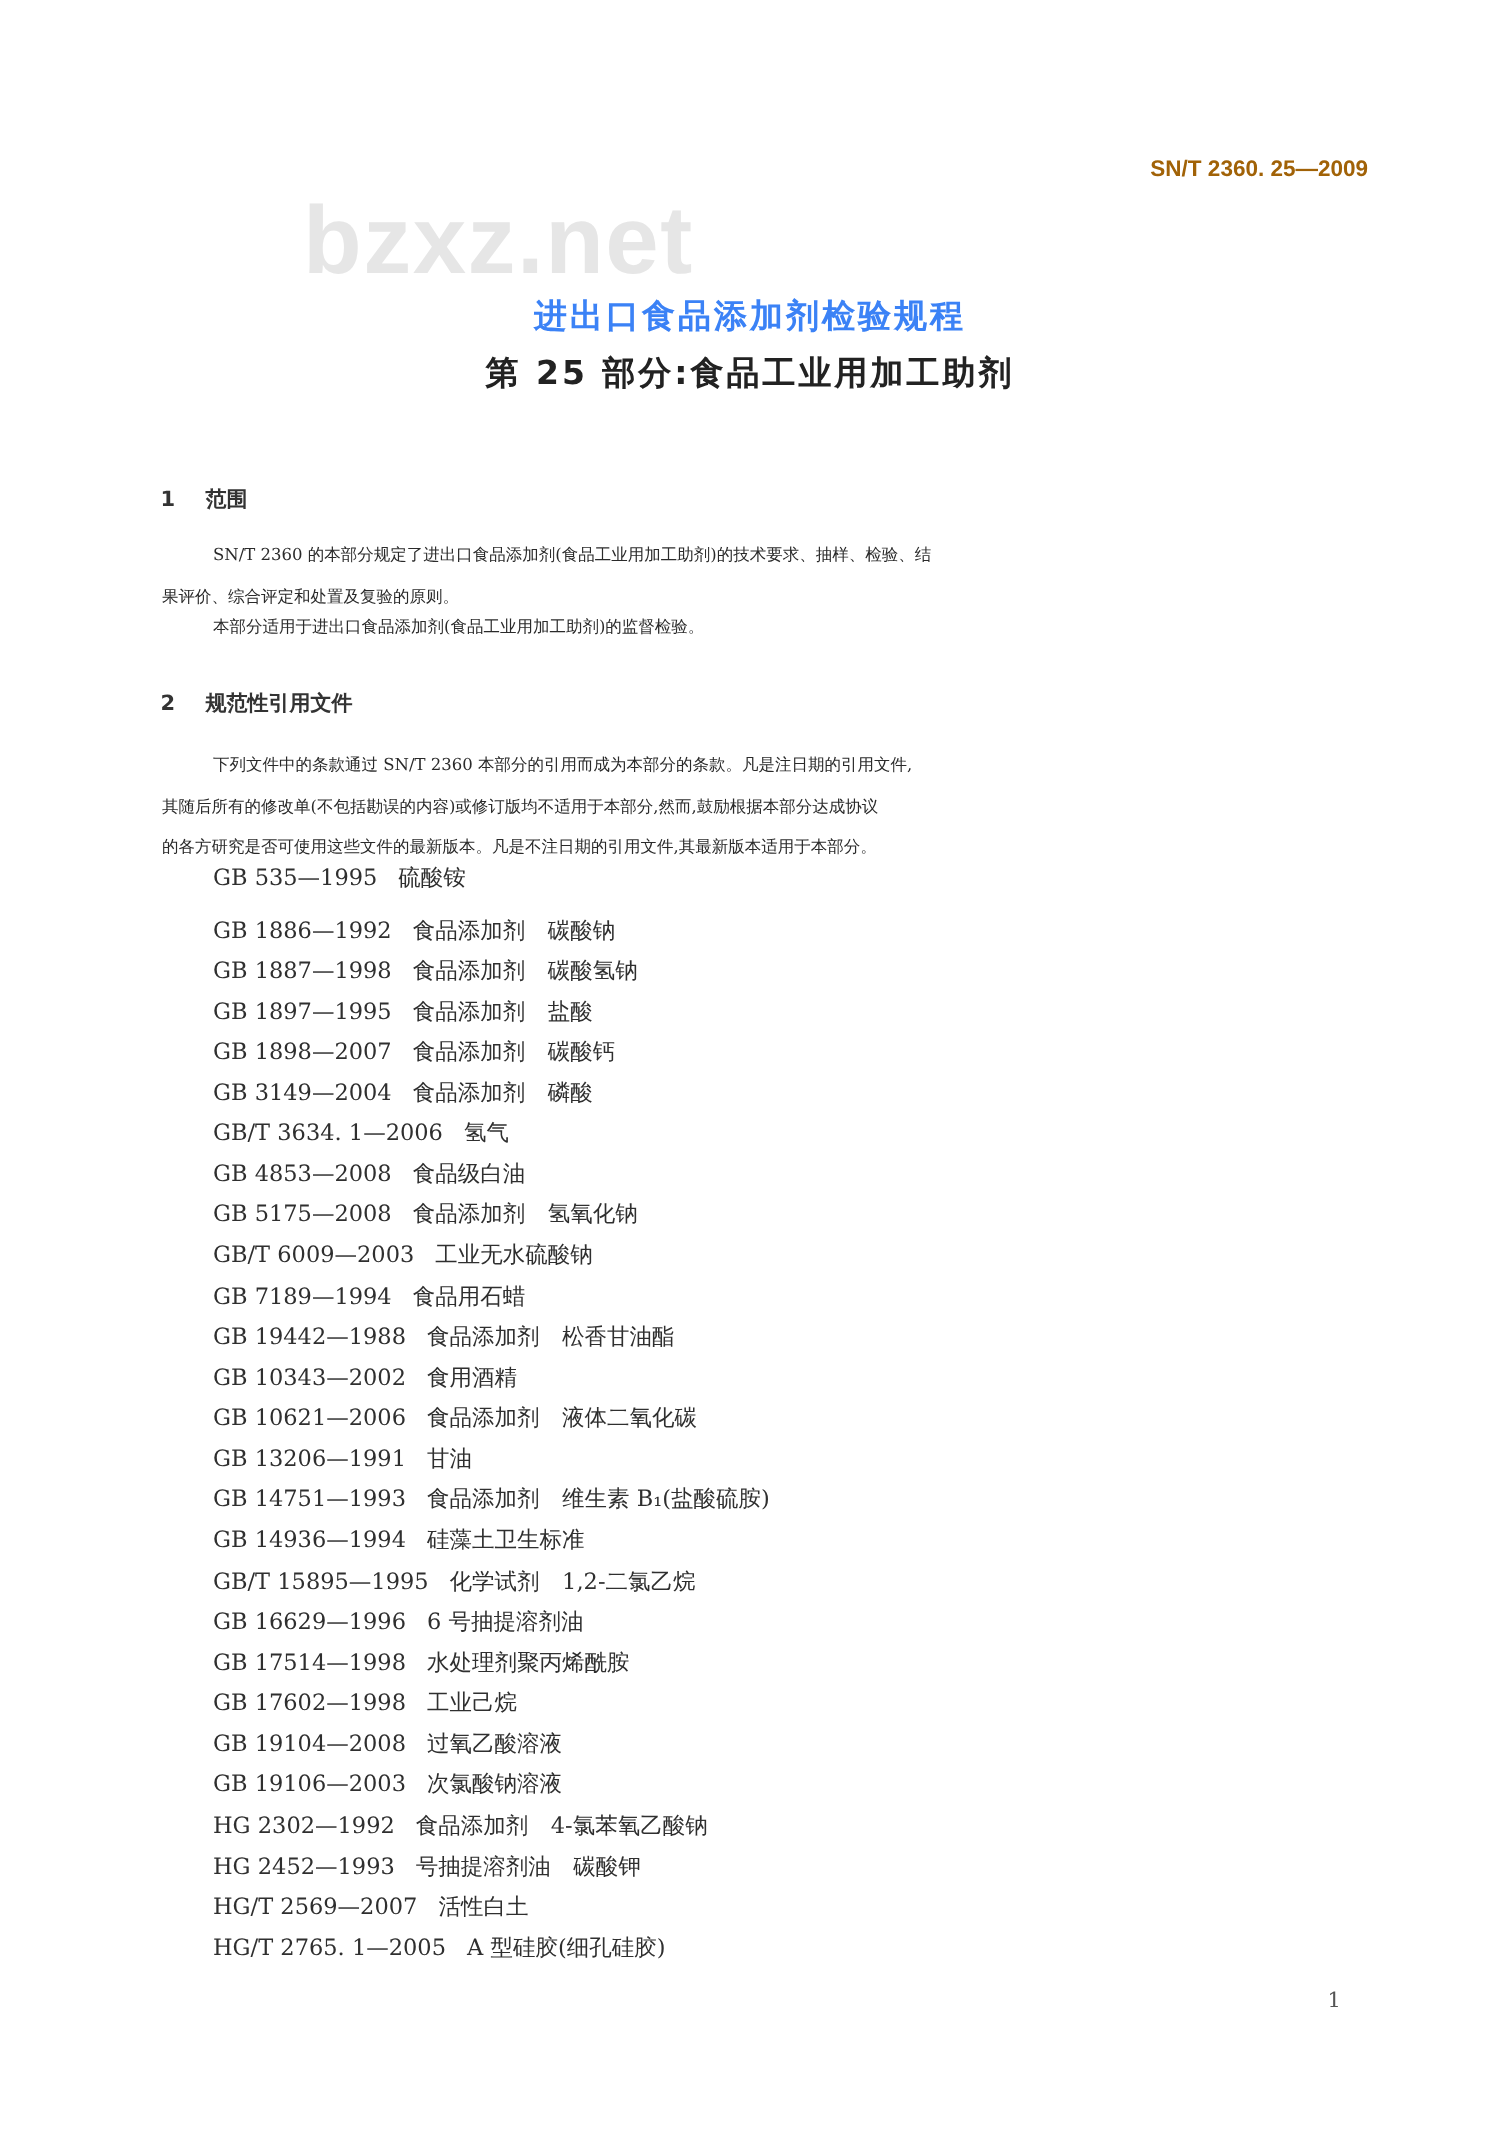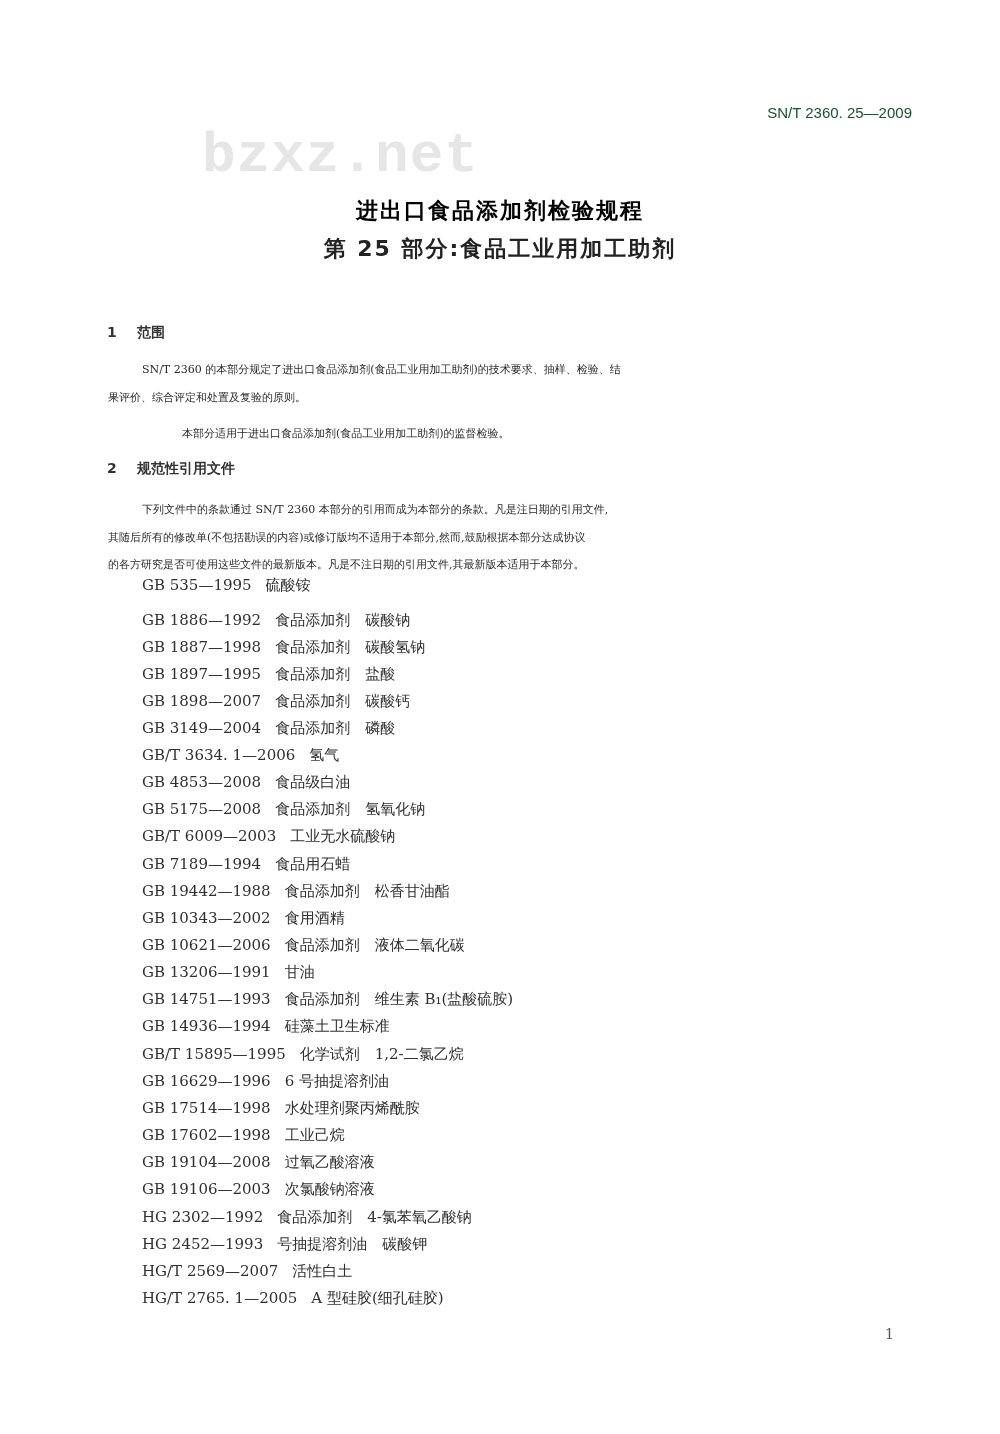--- a/index.html
+++ b/index.html
@@ -5,31 +5,31 @@
   html, body { margin: 0; padding: 0; }
   body {
     width: 1000px; height: 1434px; background: #ffffff;
     position: relative; overflow: hidden;
     font-family: "DejaVu Serif", "Liberation Serif", serif;
     color: #2a2a2a;
   }
   .abs { position: absolute; white-space: nowrap; }
   .std-code {
     right: 88px; top: 104px; font-family: "Liberation Sans", sans-serif;
-    font-weight: normal; font-size: 15px; color: #14532d; margin-left: 42px;
+    font-weight: bold; font-size: 15px; color: #a16207; margin-left: 42px;
   }
   .watermark {
-    left: 202px; top: 128px; font-family: Liberation Mono, monospace;
-    font-weight: bold; font-size: 56px; color: #e6e6e6; letter-spacing: 1px;
+    left: 202px; top: 128px; font-family: Liberation Sans, sans-serif;
+    font-weight: bold; font-size: 64px; color: #e6e6e6; letter-spacing: 1px;
     line-height: 1;
   }
   .title1 {
     left: 0; width: 1000px; text-align: center; top: 196px;
     font-family: "DejaVu Sans", sans-serif; font-weight: bold; font-size: 22px;
-    letter-spacing: 2px; color: #000000;
+    letter-spacing: 2px; color: #3b82f6;
   }
   .title2 {
     left: 0; width: 1000px; text-align: center; top: 234px;
     font-family: "DejaVu Sans", sans-serif; font-weight: bold; font-size: 22px;
     letter-spacing: 2px; color: #222;
   }
   .heading {
     left: 107px; font-family: "DejaVu Sans", sans-serif; font-weight: bold;
     font-size: 14px; color: #333;
   }
@@ -50,21 +50,21 @@
 
 <div class="abs title1">进出口食品添加剂检验规程</div>
 <div class="abs title2">第 25 部分:食品工业用加工助剂</div>
 
 <div class="abs heading" style="top:324px;">
   <span class="num">1</span><span>范围</span>
 </div>
 <div class="abs para" style="left:142px; top:362px;">SN/T 2360 的本部分规定了进出口食品添加剂(食品工业用加工助剂)的技术要求、抽样、检验、结</div>
 <div class="abs para" style="left:108px; top:390px;">果评价、综合评定和处置及复验的原则。</div>
 <div class="abs para" style="left:142px; top:419px;"></div>
-<div class="abs para" style="left:142px; top:426px;margin-left:40px;">本部分适用于进出口食品添加剂(食品工业用加工助剂)的监督检验。</div>
+<div class="abs para" style="left:142px; top:410px;">本部分适用于进出口食品添加剂(食品工业用加工助剂)的监督检验。</div>
 
 <div class="abs heading" style="top:460px;">
   <span class="num">2</span><span>规范性引用文件</span>
 </div>
 <div class="abs para" style="left:142px; top:502px;">下列文件中的条款通过 SN/T 2360 本部分的引用而成为本部分的条款。凡是注日期的引用文件,</div>
 <div class="abs para" style="left:108px; top:530px;">其随后所有的修改单(不包括勘误的内容)或修订版均不适用于本部分,然而,鼓励根据本部分达成协议</div>
 <div class="abs para" style="left:108px; top:557px;">的各方研究是否可使用这些文件的最新版本。凡是不注日期的引用文件,其最新版本适用于本部分。</div>
 
 <div>
   <div class="abs ref" style="top:576px;text-align:center;"><span class="code">GB 535—1995</span><span class="gap"></span><span>硫酸铵</span></div>

